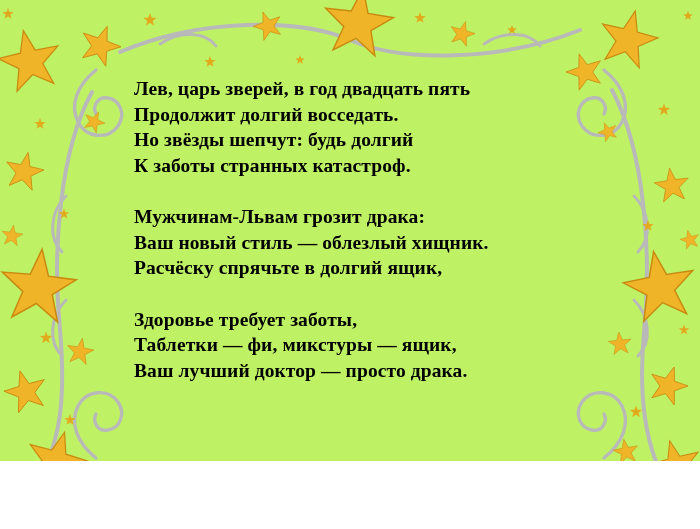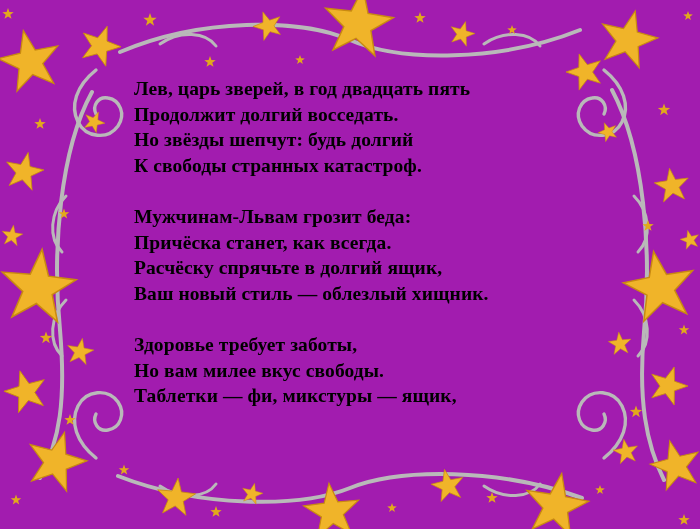--- a/index.html
+++ b/index.html
@@ -9,22 +9,22 @@
   body {
     width: 700px;
     height: 529px;
     background: #ffffff;
     font-family: "Liberation Serif", serif;
     overflow: hidden;
   }
   .page {
     position: relative;
     width: 700px;
-    height: 529px;
-    background: #a21caf;
+    height: 461px;
+    background: #bef264;
     overflow: hidden;
   }
   .frame-svg {
     position: absolute;
     left: 0;
     top: 0;
     width: 700px;
     height: 529px;
     pointer-events: none;
   }
@@ -139,30 +139,29 @@
       <use href="#star5" transform="translate(688,16) scale(0.10)"></use>
     </g>
   </svg>
 
   <div class="poem">
 
     <div class="stanza">
       <div class="line bold">Лев, царь зверей, в год двадцать пять</div>
       <div class="line bold">Продолжит долгий восседать.</div>
       <div class="line bold">Но звёзды шепчут: будь долгий</div>
-      <div class="line bold">К свободы странных катастроф.</div>
+      <div class="line bold">К заботы странных катастроф.</div>
     </div>
 
     <div class="stanza">
-      <div class="line bold">Мужчинам-Львам грозит беда:</div>
-      <div class="line bold">Причёска станет, как всегда.</div>
+      <div class="line bold">Мужчинам-Львам грозит драка:</div>
+      <div class="line bold">Ваш новый стиль — облезлый хищник.</div>
       <div class="line bold">Расчёску спрячьте в долгий ящик,</div>
-      <div class="line bold">Ваш новый стиль — облезлый хищник.</div>
     </div>
 
     <div class="stanza">
       <div class="line bold">Здоровье требует заботы,</div>
-      <div class="line bold">Но вам милее вкус свободы.</div>
       <div class="line bold">Таблетки — фи, микстуры — ящик,</div>
+      <div class="line bold">Ваш лучший доктор — просто драка.</div>
     </div>
 
   </div>
 </div>
 
 </body></html>

